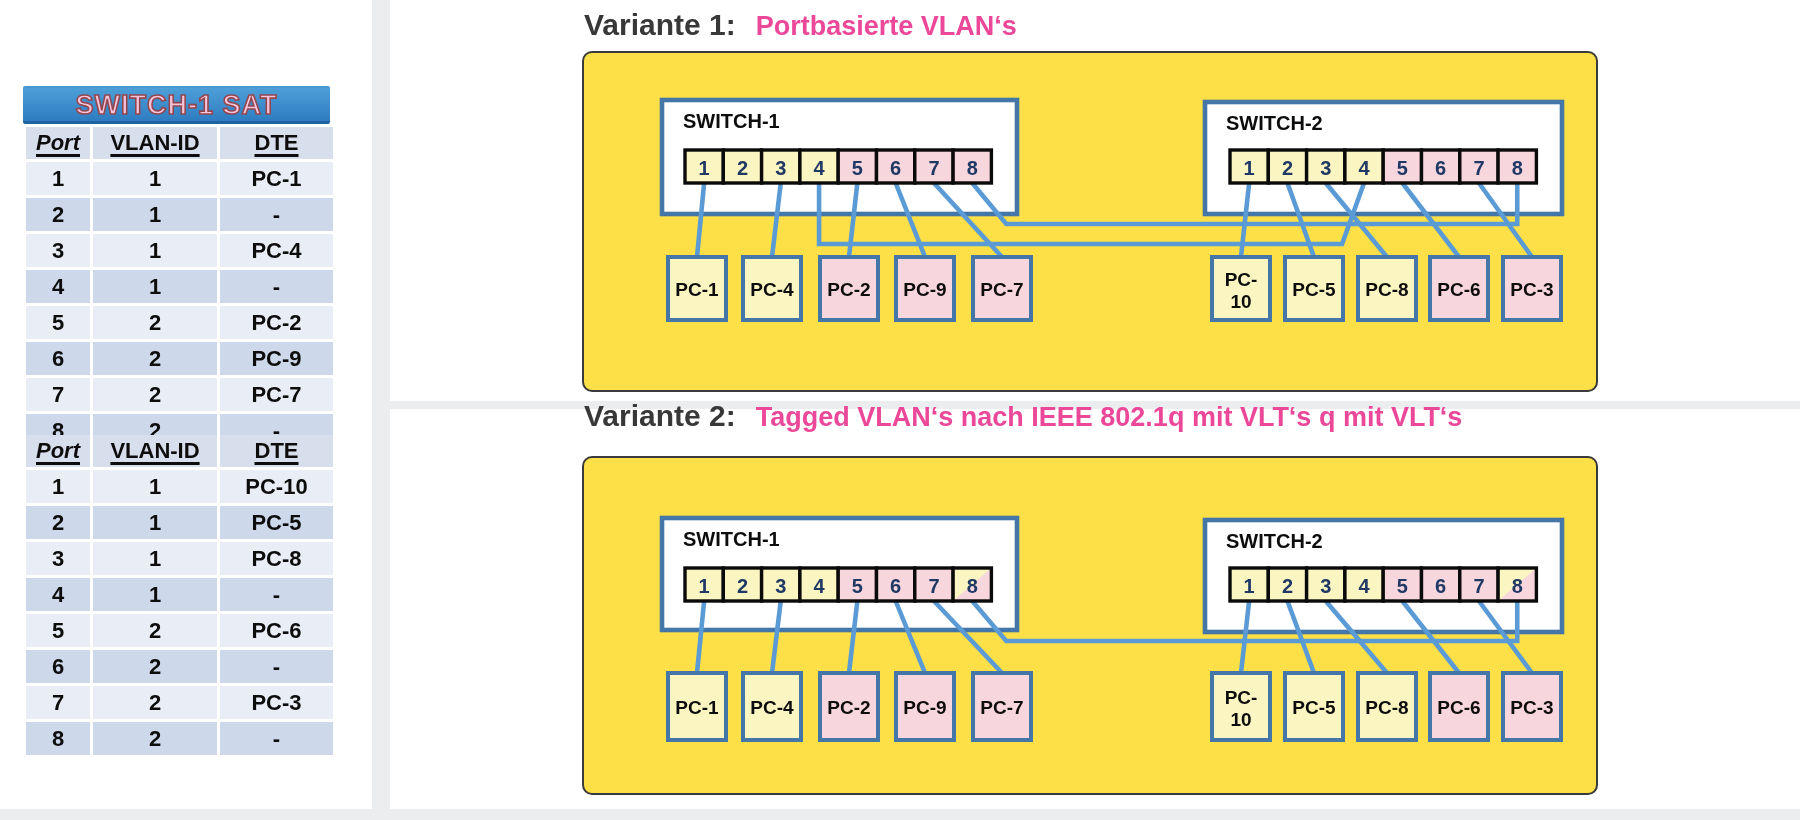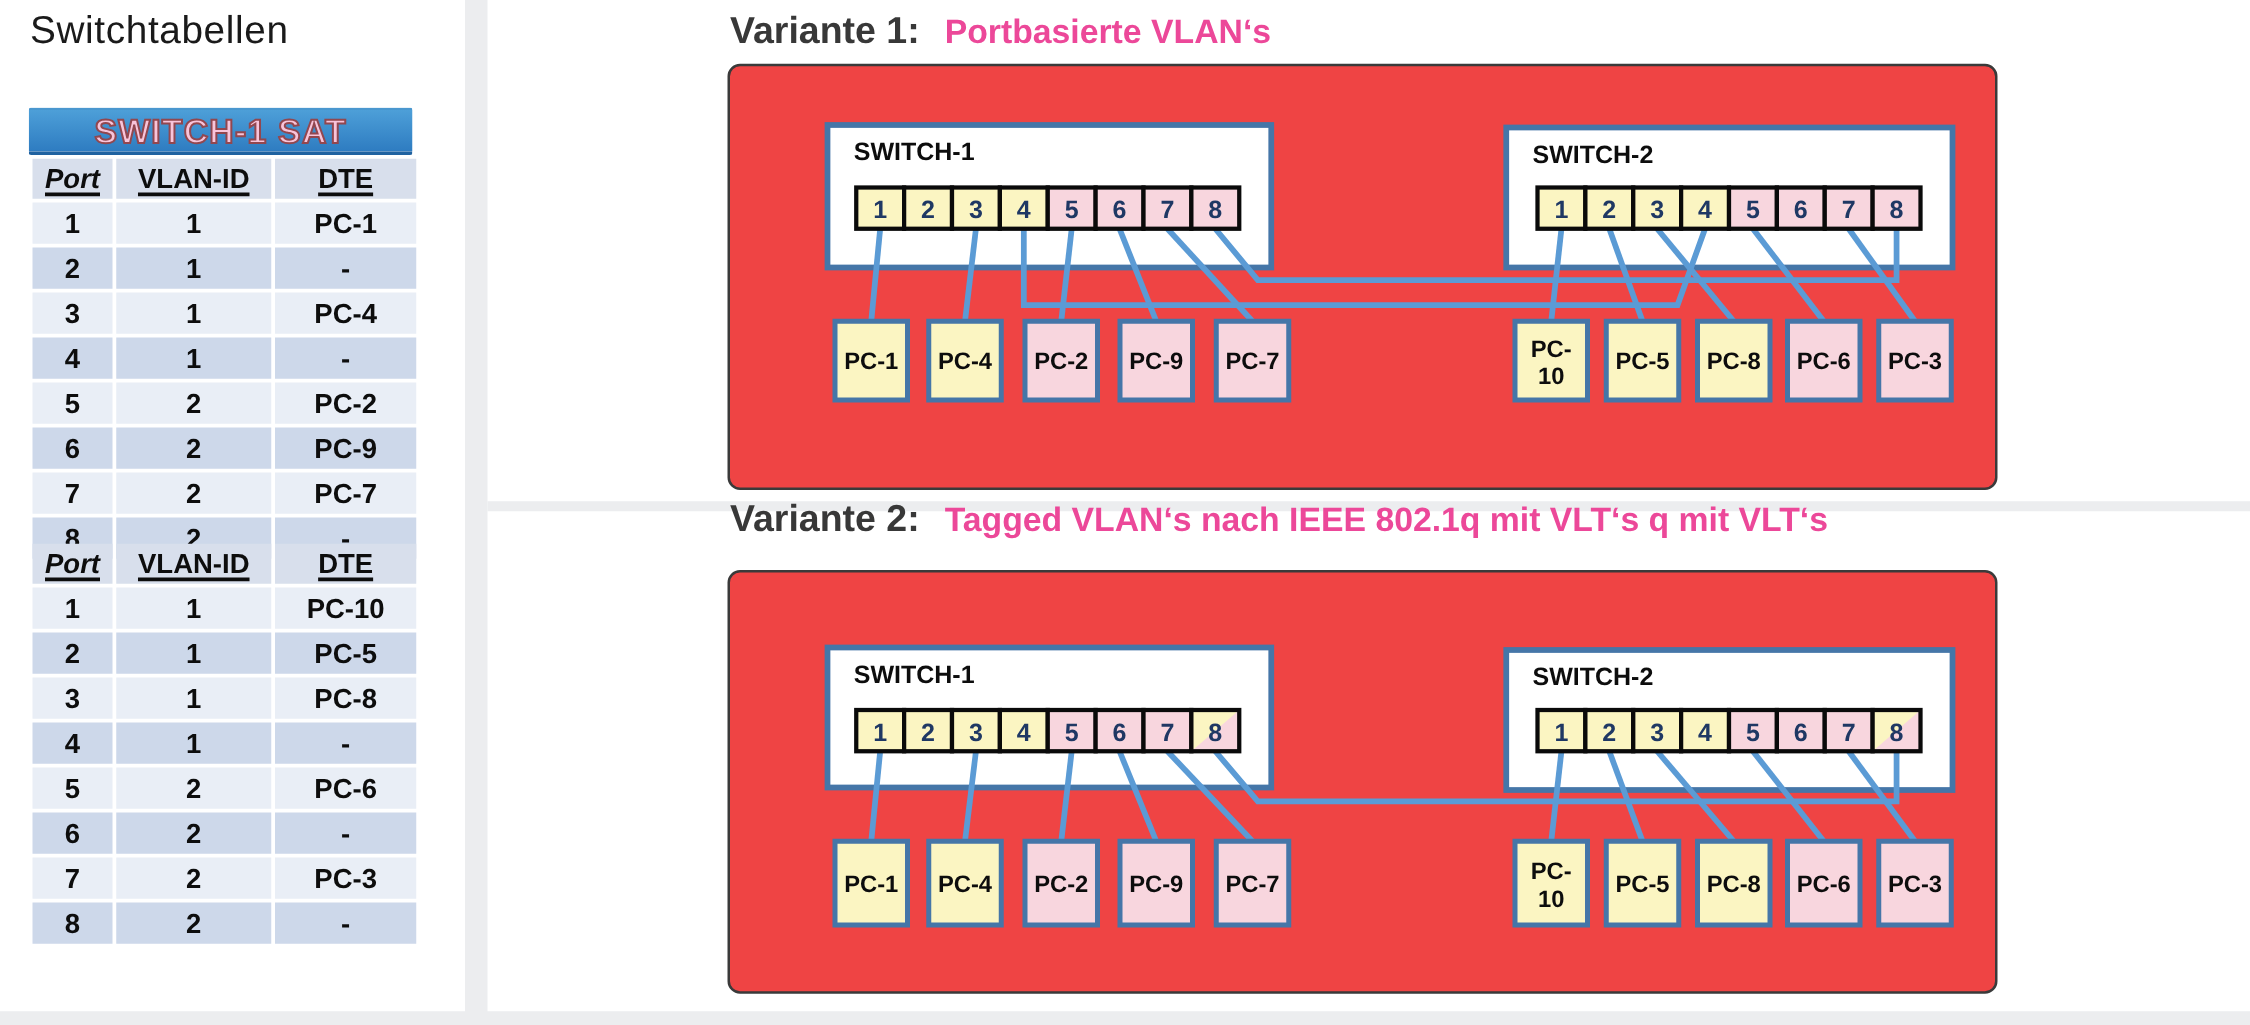--- a/index.html
+++ b/index.html
@@ -17,31 +17,30 @@
   .sat table{border-collapse:separate;border-spacing:3px;width:307px;margin-top:0px;table-layout:fixed;}
   .sat th{font-size:22px;font-weight:700;color:#0d0d0d;background:#D8DFEC;height:30px;
      text-decoration:underline;text-decoration-thickness:2.5px;text-underline-offset:4px;}
   .sat td{font-size:22px;font-weight:700;color:#0d0d0d;text-align:center;height:31px;}
   .sat tr.odd td{background:#E9EEF6;}
   .sat tr.even td{background:#CDD8EA;}
   .col-port{width:62px;font-style:italic;} .col-vlan{width:122px;margin-left:40px;} .col-dte{width:111px;}
   .v-title{position:absolute;left:584px;white-space:nowrap;}
   .v-label{font-size:30px;font-weight:700;color:#383838;}
   .v-sub{font-size:27px;font-weight:700;color:#ec4899;margin-left:20px;}
-  .v-box{position:absolute;left:582px;width:1012px;border:2px solid #3A3A3A;border-radius:10px;background:#ef4444;}
+  .v-box{position:absolute;left:582px;width:1012px;border:2px solid #3A3A3A;border-radius:10px;background:#fde047;}
   .v-box svg{position:absolute;left:-2px;top:-2px;}
 </style>
 </head>
 <body>
 
 <div class="page">
   <div class="vstrip"></div>
   <div class="hstrip"></div>
   <div class="bstrip"></div>
-  <div class="heading">Switchtabellen</div>
   <div id="tables">
       <div class="sat" style="top: 46px;">
         <div class="sat-title">
           <span style="color: rgb(248, 196, 218); -webkit-text-stroke: 1.6px rgb(146, 71, 79);">SWITCH-1 SAT</span>
         </div>
         <table>
           <thead>
             <tr>
               <th class="col-port">Port</th>
               <th class="col-vlan">VLAN-ID</th>

